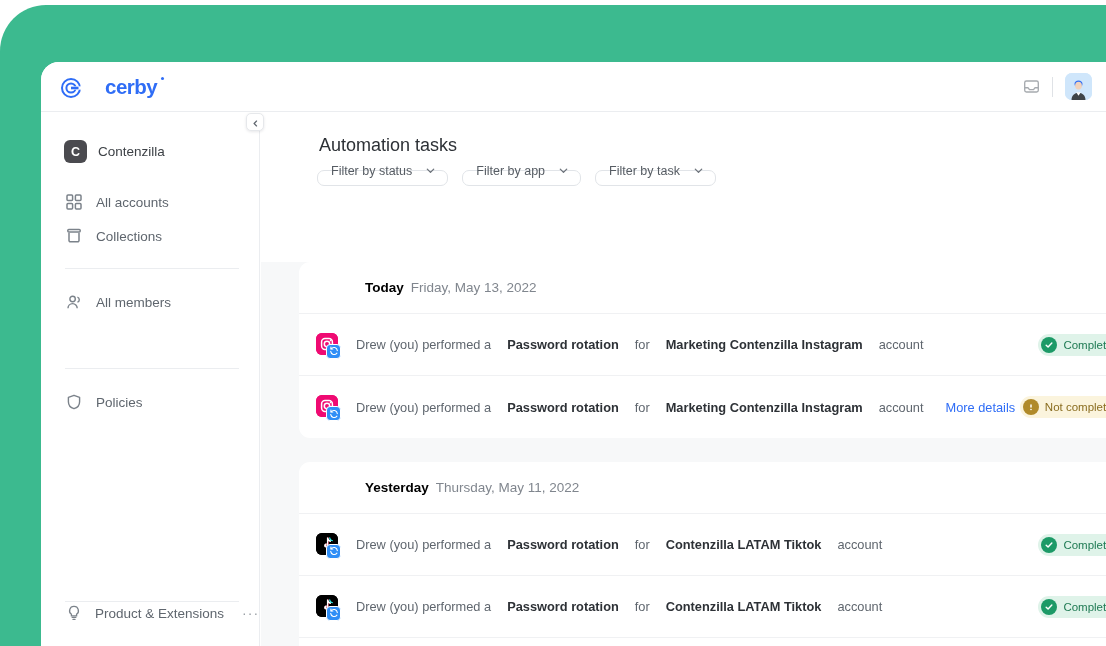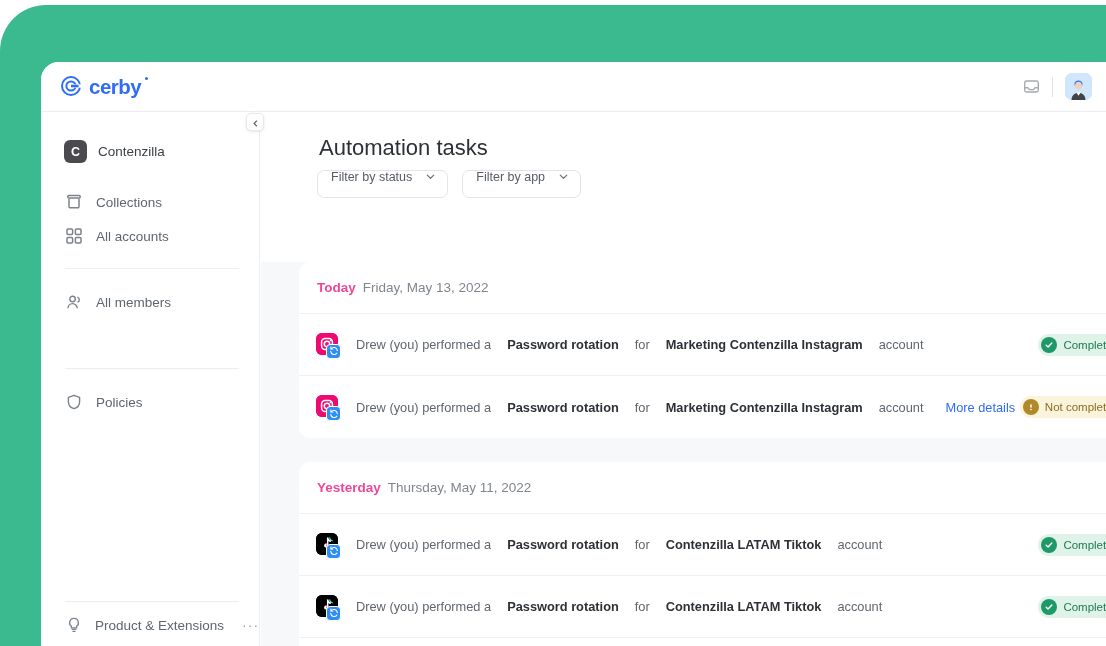--- a/index.html
+++ b/index.html
@@ -45,22 +45,22 @@
     position: absolute;
     left: 0; top: 0;
     width: 1065px; height: 50px;
     background: #ffffff;
     border-bottom: 1px solid #ebedf0;
   }
   #logo {
     position: absolute;
     left: 19px; top: 13px;
     display: flex;
-    align-items: flex-start;
-    gap: 7px;
+    align-items: flex-end;
+    gap: 23px;
   }
   #logo-mark { display: block; }
   #logo-text {
     font-size: 20.5px;
     font-weight: bold;
     color: #2f6df6;
     letter-spacing: -0.5px;
     position: relative;
   }
   #logo-text::after {
@@ -150,21 +150,21 @@
 
   .nav-divider {
     position: absolute;
     left: 24px;
     width: 174px; height: 1px;
     background: #ebedf0;
   }
 
   #bottom-nav {
     position: absolute;
-    left: 12px; bottom: 4px;
+    left: 12px; bottom: 16px;
     width: 196px;
   }
   #bottom-nav .nav-item { gap: 12px; }
   #bottom-dots {
     font-size: 14px;
     color: #9aa0a6;
     letter-spacing: 1px;
     margin-left: 6px;
   }
 
@@ -188,32 +188,32 @@
   #main {
     position: absolute;
     left: 220px; top: 51px;
     width: 845px; height: 533px;
     background: #ffffff;
     overflow: hidden;
   }
   #page-title {
     position: absolute;
     left: 58px; top: 22px;
-    font-size: 22px;
+    font-size: 18px;
     color: #2d3136;
     font-weight: normal;
   }
   #filters {
     position: absolute;
     left: 56px; top: 57px;
     display: flex;
     gap: 14px;
   }
   .filter-btn {
-    height: 28px;
+    height: 16px;
     padding: 0 11px 14px 13px;
     border: 1px solid #e1e4e8;
     border-radius: 7px;
     background: #ffffff;
     display: flex;
     align-items: center;
     gap: 13px;
     cursor: pointer;
   }
   .filter-label {
@@ -241,21 +241,22 @@
     height: 52px;
     display: flex;
     align-items: center;
     padding-left: 18px;
     gap: 7px;
     border-bottom: 1px solid #f0f1f3;
   }
   .day-label {
     font-size: 13.5px;
     font-weight: bold;
-    color: #ec4899;
+    color: #000000;
+    margin-left: 48px;
   }
   .day-date {
     font-size: 13.5px;
     color: #80868e;
   }
 
   .task-row {
     height: 62px;
     display: flex;
     align-items: center;
@@ -395,36 +396,36 @@
 
     <div id="org-row">
       <div id="org-avatar">C</div>
       <div id="org-name">Contenzilla</div>
     </div>
 
     <div class="nav-group" style="top:72px;">
       <div class="nav-item">
         <span class="nav-icon">
           <svg width="16" height="16" viewBox="0 0 16 16">
-            <rect x="1.8" y="1.6" width="12.4" height="2.4" rx="1" fill="none" stroke="#7b828a" stroke-width="1.5"></rect>
-            <path d="M3 4.8v7.6a1.4 1.4 0 0 0 1.4 1.4h7.2a1.4 1.4 0 0 0 1.4-1.4V4.8" fill="none" stroke="#7b828a" stroke-width="1.5"></path>
-          </svg>
-        </span>
-        <span class="nav-label">Collections</span>
-      </div>
-      <div class="nav-item">
-        <span class="nav-icon">
-          <svg width="16" height="16" viewBox="0 0 16 16">
             <rect x="1" y="1" width="5.6" height="5.6" rx="1" fill="none" stroke="#7b828a" stroke-width="1.5"></rect>
             <rect x="9.4" y="1" width="5.6" height="5.6" rx="1" fill="none" stroke="#7b828a" stroke-width="1.5"></rect>
             <rect x="1" y="9.4" width="5.6" height="5.6" rx="1" fill="none" stroke="#7b828a" stroke-width="1.5"></rect>
             <rect x="9.4" y="9.4" width="5.6" height="5.6" rx="1" fill="none" stroke="#7b828a" stroke-width="1.5"></rect>
           </svg>
         </span>
         <span class="nav-label">All accounts</span>
+      </div>
+      <div class="nav-item">
+        <span class="nav-icon">
+          <svg width="16" height="16" viewBox="0 0 16 16">
+            <rect x="1.8" y="1.6" width="12.4" height="2.4" rx="1" fill="none" stroke="#7b828a" stroke-width="1.5"></rect>
+            <path d="M3 4.8v7.6a1.4 1.4 0 0 0 1.4 1.4h7.2a1.4 1.4 0 0 0 1.4-1.4V4.8" fill="none" stroke="#7b828a" stroke-width="1.5"></path>
+          </svg>
+        </span>
+        <span class="nav-label">Collections</span>
       </div>
     </div>
 
     <div class="nav-divider" style="top:155px;"></div>
 
     <div class="nav-group" style="top:172px;">
       <div class="nav-item">
         <span class="nav-icon">
           <svg width="17" height="17" viewBox="0 0 17 17">
             <circle cx="6.6" cy="5" r="2.7" fill="none" stroke="#7b828a" stroke-width="1.4"></circle>
@@ -481,20 +482,28 @@
       <div class="filter-btn">
         <span class="filter-label">Filter by status</span>
         <span>
           <svg width="11" height="11" viewBox="0 0 12 12">
             <path d="M2.5 4.5L6 8l3.5-3.5" fill="none" stroke="#6b7179" stroke-width="1.4" stroke-linecap="round" stroke-linejoin="round"></path>
           </svg>
         </span>
       </div>
       <div class="filter-btn">
         <span class="filter-label">Filter by app</span>
+        <span>
+          <svg width="11" height="11" viewBox="0 0 12 12">
+            <path d="M2.5 4.5L6 8l3.5-3.5" fill="none" stroke="#6b7179" stroke-width="1.4" stroke-linecap="round" stroke-linejoin="round"></path>
+          </svg>
+        </span>
+      </div>
+      <div class="filter-btn">
+        <span class="filter-label">Filter by task</span>
         <span>
           <svg width="11" height="11" viewBox="0 0 12 12">
             <path d="M2.5 4.5L6 8l3.5-3.5" fill="none" stroke="#6b7179" stroke-width="1.4" stroke-linecap="round" stroke-linejoin="round"></path>
           </svg>
         </span>
       </div>
     </div>
 
     <div id="content-scroll">
         <div class="day-card">

